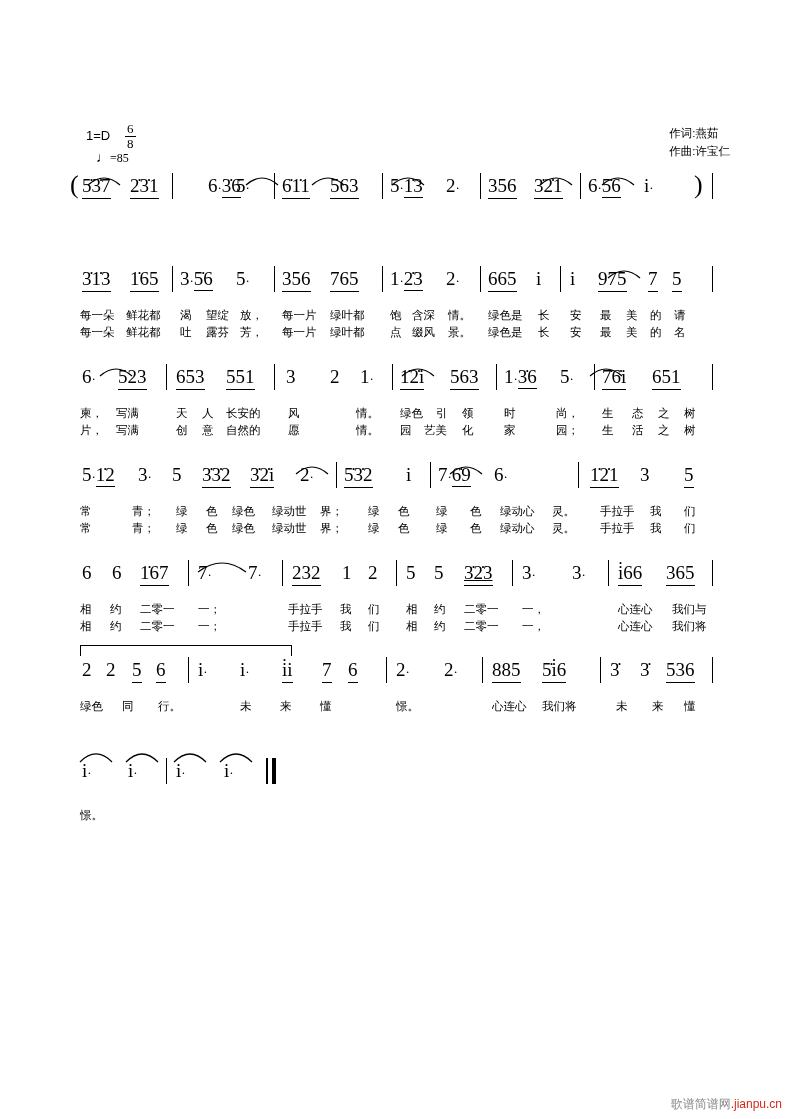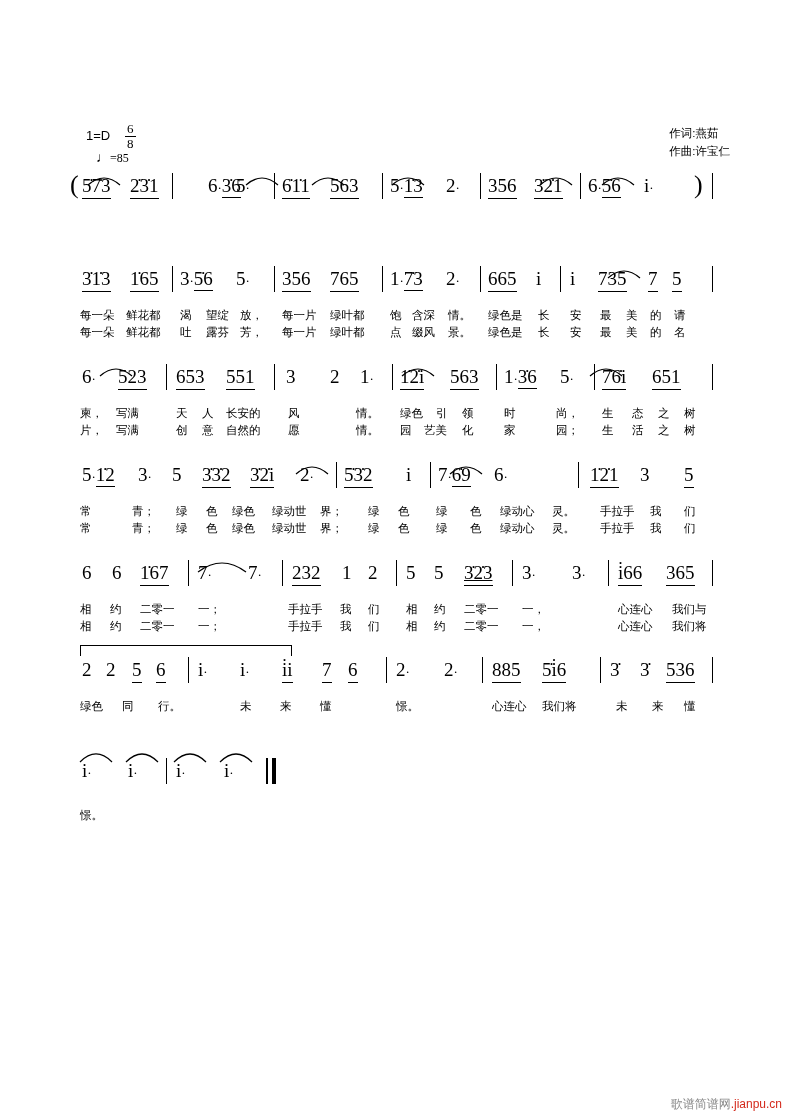--- a/index.html
+++ b/index.html
@@ -151,21 +151,21 @@
     <svg class="slur" style="left:70px; top:-6px;" width="640" height="20">
       <path d="M18,16 Q34,2 50,16" stroke="#000" fill="none" stroke-width="1.2"></path>
       <path d="M176,16 Q192,2 208,16" stroke="#000" fill="none" stroke-width="1.2"></path>
       <path d="M242,16 Q258,2 274,16" stroke="#000" fill="none" stroke-width="1.2"></path>
       <path d="M322,16 Q338,2 354,16" stroke="#000" fill="none" stroke-width="1.2"></path>
       <path d="M470,16 Q486,2 502,16" stroke="#000" fill="none" stroke-width="1.2"></path>
       <path d="M532,16 Q548,2 564,16" stroke="#000" fill="none" stroke-width="1.2"></path>
     </svg>
     <div class="music-line">
       <span class="cell paren" style="left:70px; top:-5px;">(</span>
-      <span class="cell underline1" style="left:82px;">5̇7̇3</span>
+      <span class="cell underline1" style="left:82px;">5̇3̇7</span>
       <span class="cell underline1" style="left:130px;">2̇3̇1</span>
       <span class="bar" style="left:172px;"></span>
       <span class="cell" style="left:180px;margin-left:28px;">6<span style="font-size:13px">·</span><span class="underline1">3̇6</span></span>
       <span class="cell" style="left:236px;">5<span style="font-size:13px">·</span></span>
       <span class="bar" style="left:274px;"></span>
       <span class="cell underline1" style="left:282px;">6̇1̇1</span>
       <span class="cell underline1" style="left:330px;">563</span>
       <span class="bar" style="left:382px;"></span>
       <span class="cell" style="left:390px;">5<span style="font-size:13px">·</span><span class="underline1">1̇3</span></span>
       <span class="cell" style="left:446px;">2<span style="font-size:13px">·</span></span>
@@ -187,28 +187,28 @@
     <div class="music-line">
       <span class="cell underline1" style="left:82px;">3̇1̇3</span>
       <span class="cell underline1" style="left:130px;">1̇65</span>
       <span class="bar" style="left:172px;"></span>
       <span class="cell" style="left:180px;">3<span style="font-size:13px">·</span><span class="underline1">5̇6</span></span>
       <span class="cell" style="left:236px;">5<span style="font-size:13px">·</span></span>
       <span class="bar" style="left:274px;"></span>
       <span class="cell underline1" style="left:282px;">356</span>
       <span class="cell underline1" style="left:330px;">765</span>
       <span class="bar" style="left:382px;"></span>
-      <span class="cell" style="left:390px;">1<span style="font-size:13px">·</span><span class="underline1">7̇3</span></span>
+      <span class="cell" style="left:390px;">1<span style="font-size:13px">·</span><span class="underline1">2̇3</span></span>
       <span class="cell" style="left:446px;">2<span style="font-size:13px">·</span></span>
       <span class="bar" style="left:480px;"></span>
       <span class="cell underline1" style="left:488px;">665</span>
       <span class="cell" style="left:536px;">i</span>
       <span class="bar" style="left:560px;"></span>
       <span class="cell" style="left:570px;">i</span>
-      <span class="cell underline1" style="left:598px;">735</span>
+      <span class="cell underline1" style="left:598px;">975</span>
       <span class="cell underline1" style="left:648px;">7</span>
       <span class="cell underline1" style="left:672px;">5</span>
       <span class="bar" style="left:712px;"></span>
     </div>
     <div class="lyric-line" style="margin-top:6px;">
       <span class="lw" style="left:80px;">每一朵</span>
       <span class="lw" style="left:126px;">鲜花都</span>
       <span class="lw" style="left:180px;">渴</span>
       <span class="lw" style="left:206px;">望绽</span>
       <span class="lw" style="left:240px;">放，</span>

